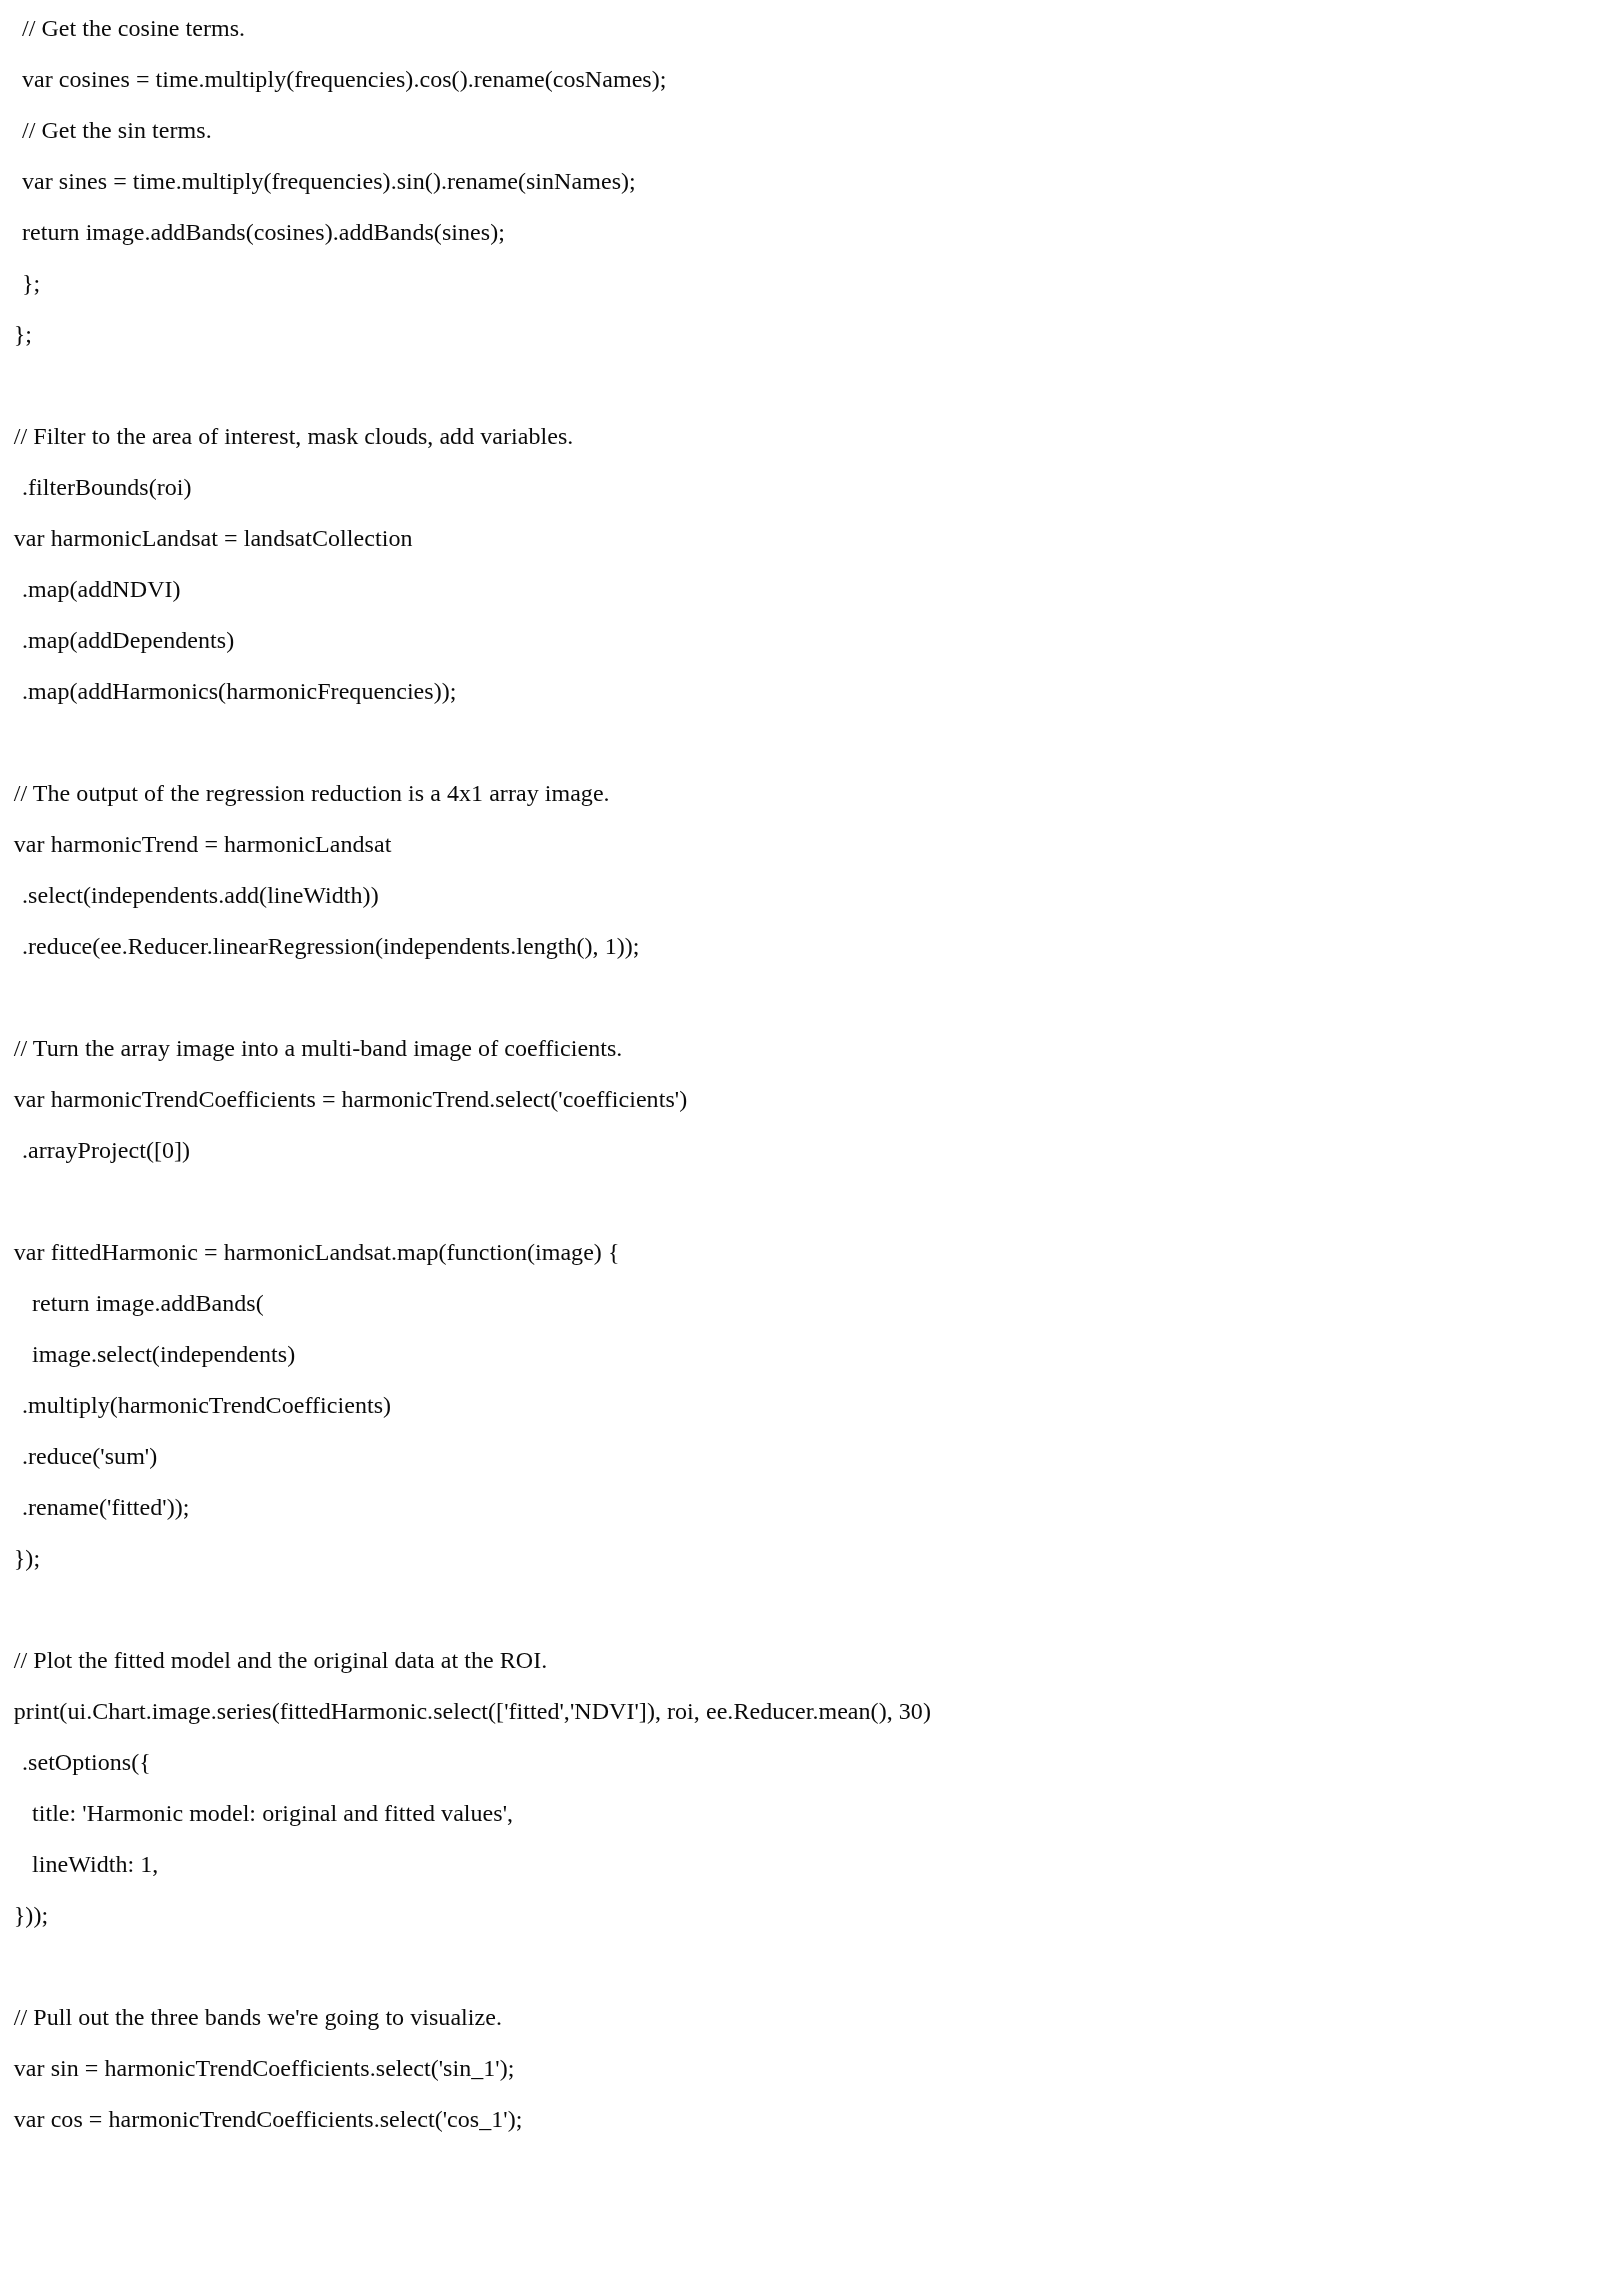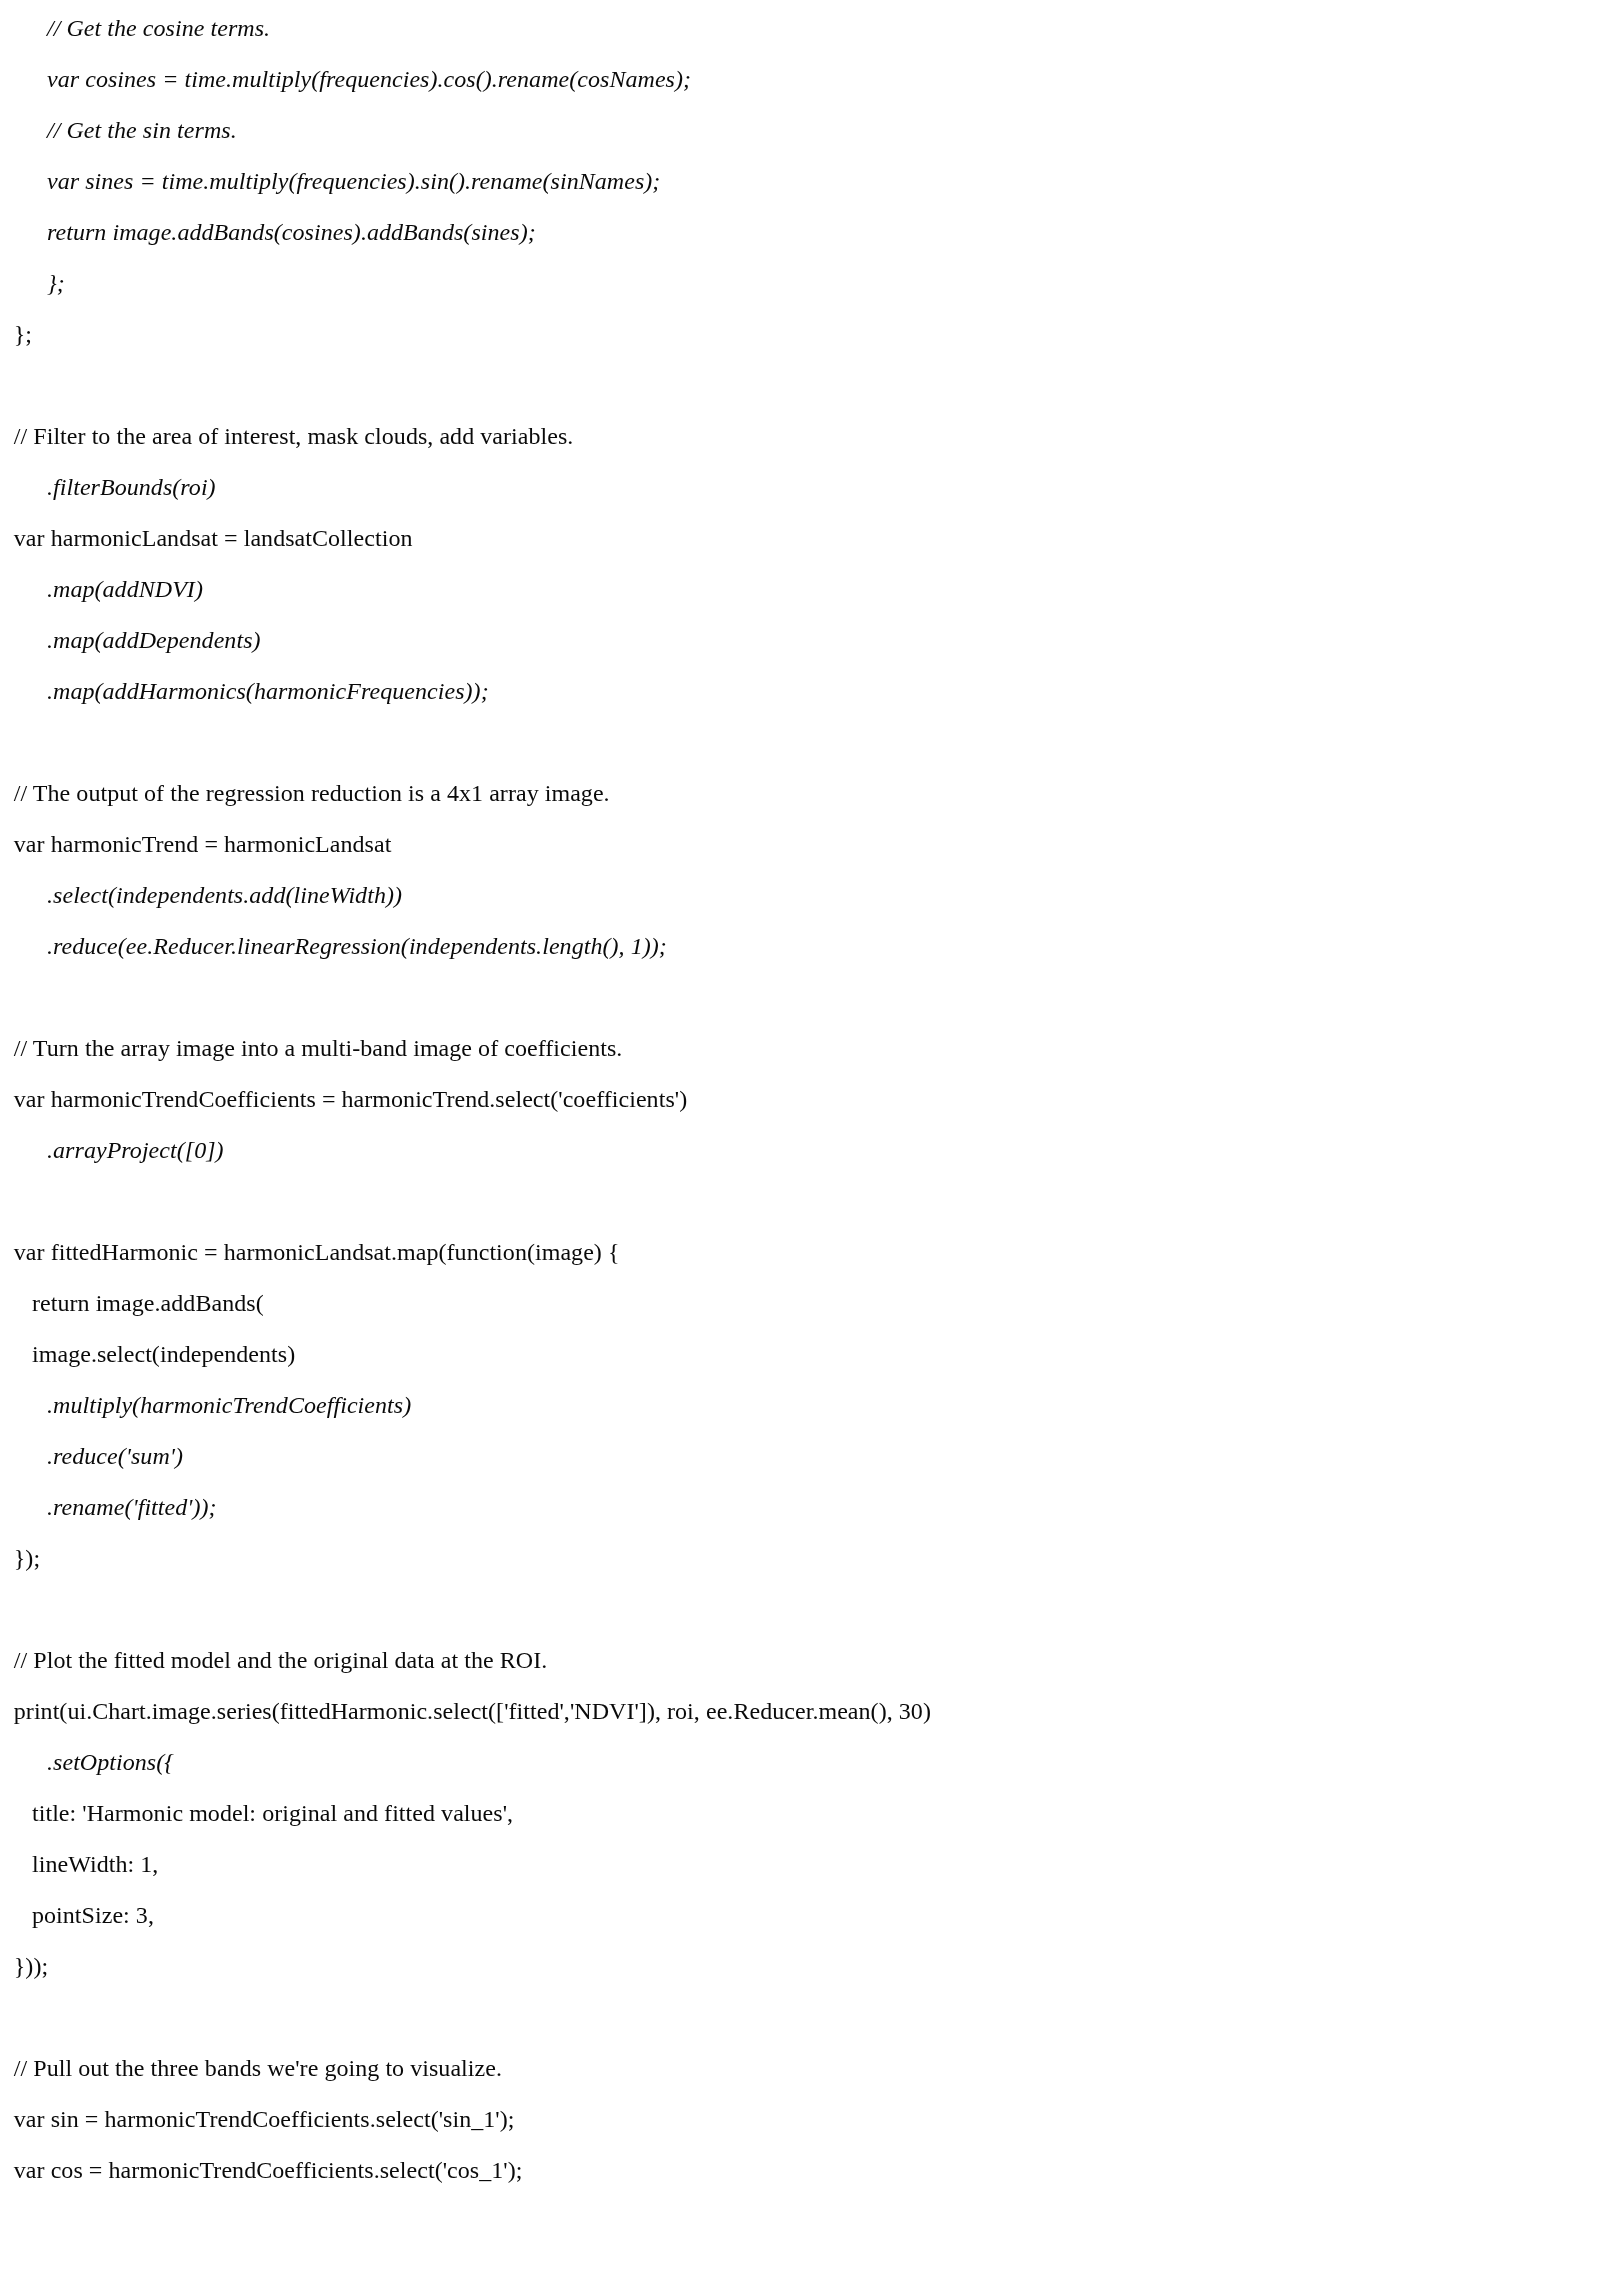--- a/index.html
+++ b/index.html
@@ -31,21 +31,21 @@
     font-size: 24px;
     line-height: 51px;
     height: 51px;
     white-space: pre;
     letter-spacing: 0.05px;
     color: #0a0a0a;
   }
 
   
   .ind-0 { padding-left: 13.8px; }
-  .ind-1 { padding-left: 47px; font-style: italic; }
+  .ind-1 { padding-left: 22px; }
   .ind-2 { padding-left: 32px; }
 
   .code-line.blank {
     height: 51px;
   }
 
   
   #code-listing { padding-top: 2.8px; }
 </style>
 </head>
@@ -82,21 +82,20 @@
     <div class="code-line ind-1">.multiply(harmonicTrendCoefficients)</div>
     <div class="code-line ind-1">.reduce('sum')</div>
     <div class="code-line ind-1">.rename('fitted'));</div>
     <div class="code-line ind-0">});</div>
     <div class="code-line ind-0 blank"></div>
     <div class="code-line ind-0">// Plot the fitted model and the original data at the ROI.</div>
     <div class="code-line ind-0">print(ui.Chart.image.series(fittedHarmonic.select(['fitted','NDVI']), roi, ee.Reducer.mean(), 30)</div>
     <div class="code-line ind-1">.setOptions({</div>
     <div class="code-line ind-2">title: 'Harmonic model: original and fitted values',</div>
     <div class="code-line ind-2">lineWidth: 1,</div>
-    <div class="code-line ind-2">pointSize: 3,</div>
     <div class="code-line ind-0">}));</div>
     <div class="code-line ind-0 blank"></div>
     <div class="code-line ind-0">// Pull out the three bands we're going to visualize.</div>
     <div class="code-line ind-0">var sin = harmonicTrendCoefficients.select('sin_1');</div>
     <div class="code-line ind-0">var cos = harmonicTrendCoefficients.select('cos_1');</div>
     <div class="code-line ind-0 blank"></div>
   </div>
 
 
 </body></html>

